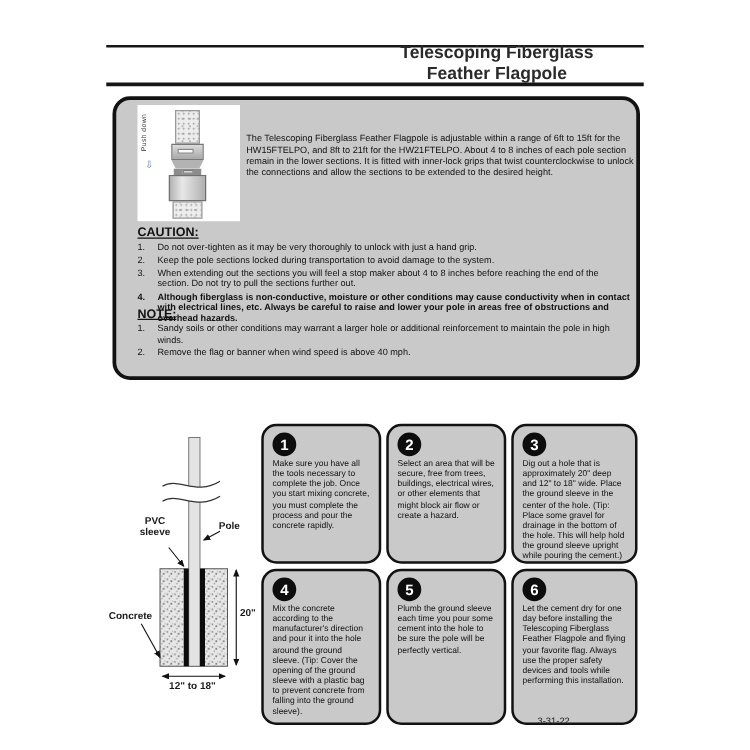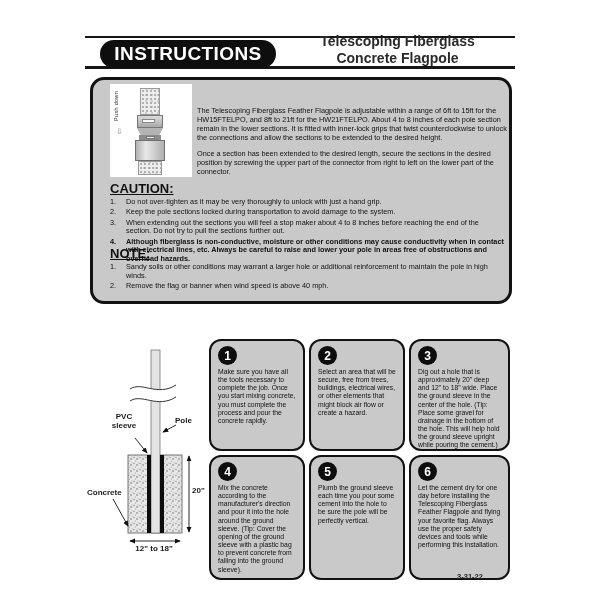--- a/index.html
+++ b/index.html
@@ -37,21 +37,21 @@
             background:linear-gradient(90deg,#b2b2b2,#e8e8e8 35%,#b0b0b0); border:0.5px solid #6f6f6f; }
   .p-bot  { position:absolute; left:28px; top:77px; width:24px; height:14px; border:0.5px solid #999; }
   .push-label { position:absolute; left:3px; top:7px; font-size:5.5px; color:#333;
             writing-mode:vertical-rl; transform:rotate(180deg); letter-spacing:0.3px; }
   .push-arrow { position:absolute; left:6px; top:44px; font-size:8px; color:#6b8aa5; line-height:1; }
 
   .intro-text { position:absolute; left:104px; top:26px; width:314px; font-size:7.3px; line-height:1.24; color:#101010; }
   .intro-text p + p { margin-top:7px; }
 
   .listblock { position:absolute; left:17px; width:394px; }
-  .listblock .hd { font-size:13px; font-weight:bold; text-decoration:underline; margin-bottom:2px; }
+  .listblock .hd { font-size:10px; font-weight:bold; text-decoration:underline; margin-bottom:2px; }
   .li { display:flex; font-size:7.3px; line-height:1.2; margin-bottom:1.5px; }
   .li .num { width:16px; flex:0 0 16px; }
   .li .txt { flex:1; }
   .li.bold { font-weight:bold; }
   .caution-pos { top:101px; }
   .note-pos { top:166px; }
 
   .mid-para { position:absolute; left:110px; top:309px; width:404px; font-size:7.8px;
               line-height:1.32; white-space:pre-line; color:#101010; }
 
@@ -66,53 +66,51 @@
   .lbl-width { left:34px; top:202px; width:70px; text-align:center; }
 
   
   .steps { position:absolute; left:209px; top:339px; width:301px; height:232px;
            display:grid; grid-template-columns:96px 96px 1fr; grid-template-rows:112px 1fr; gap:4px; }
   .step { background:#c9c9c9; border:2.5px solid #121212; border-radius:12px; padding:5px 7px 4px 7px; }
   .badge { width:19px; height:19px; border-radius:50%; background:#0d0d0d; color:#fff;
            font-weight:bold; font-size:12px; display:flex; align-items:center; justify-content:center; margin-bottom:3px; }
   .step .stext { font-size:6.8px; line-height:1.2; color:#101010; }
 
-  .date { position:absolute; left:430px; top:572px; width:80px; text-align:center; font-size:7.5px; color:#222;font-weight:bold; }
+  .date { position:absolute; left:430px; top:572px; width:80px; text-align:left; font-size:7.5px; color:#222; }
 </style>
 </head>
 <body>
 
 <div class="page">
 
   <div class="rule-top"></div>
   <div class="rule-mid"></div>
-  <div class="pill">INSTRUCTIONS</div>
   <div class="title">
     <div>Telescoping Fiberglass</div>
-    <div>Concrete Flagpole</div>
+    <div>Feather Flagpole</div>
   </div>
 
   <div class="panel">
 
     <div class="pole-card">
       <div class="p-top speckle"></div>
       <div class="p-conn1"></div>
       <div class="p-chip"></div>
       <div class="p-taper"></div>
       <div class="p-ring"></div>
       <div class="p-ring2"></div>
       <div class="p-conn2"></div>
       <div class="p-bot speckle"></div>
       <div class="push-label">Push down</div>
       <div class="push-arrow">⇩</div>
     </div>
 
     <div class="intro-text">
       <p>The Telescoping Fiberglass Feather Flagpole is adjustable within a range of 6ft to 15ft for the HW15FTELPO, and 8ft to 21ft for the HW21FTELPO. About 4 to 8 inches of each pole section remain in the lower sections. It is fitted with inner-lock grips that twist counterclockwise to unlock the connections and allow the sections to be extended to the desired height.</p>
-      <p>Once a section has been extended to the desired length, secure the sections in the desired position by screwing the upper part of the connector from right to left on the lower part of the connector.</p>
     </div>
 
     <div class="listblock caution-pos">
       <div class="hd">CAUTION:</div>
       <div class="li">
         <span class="num">1.</span>
         <span class="txt">Do not over-tighten as it may be very thoroughly to unlock with just a hand grip.</span>
       </div>
       <div class="li">
         <span class="num">2.</span>

